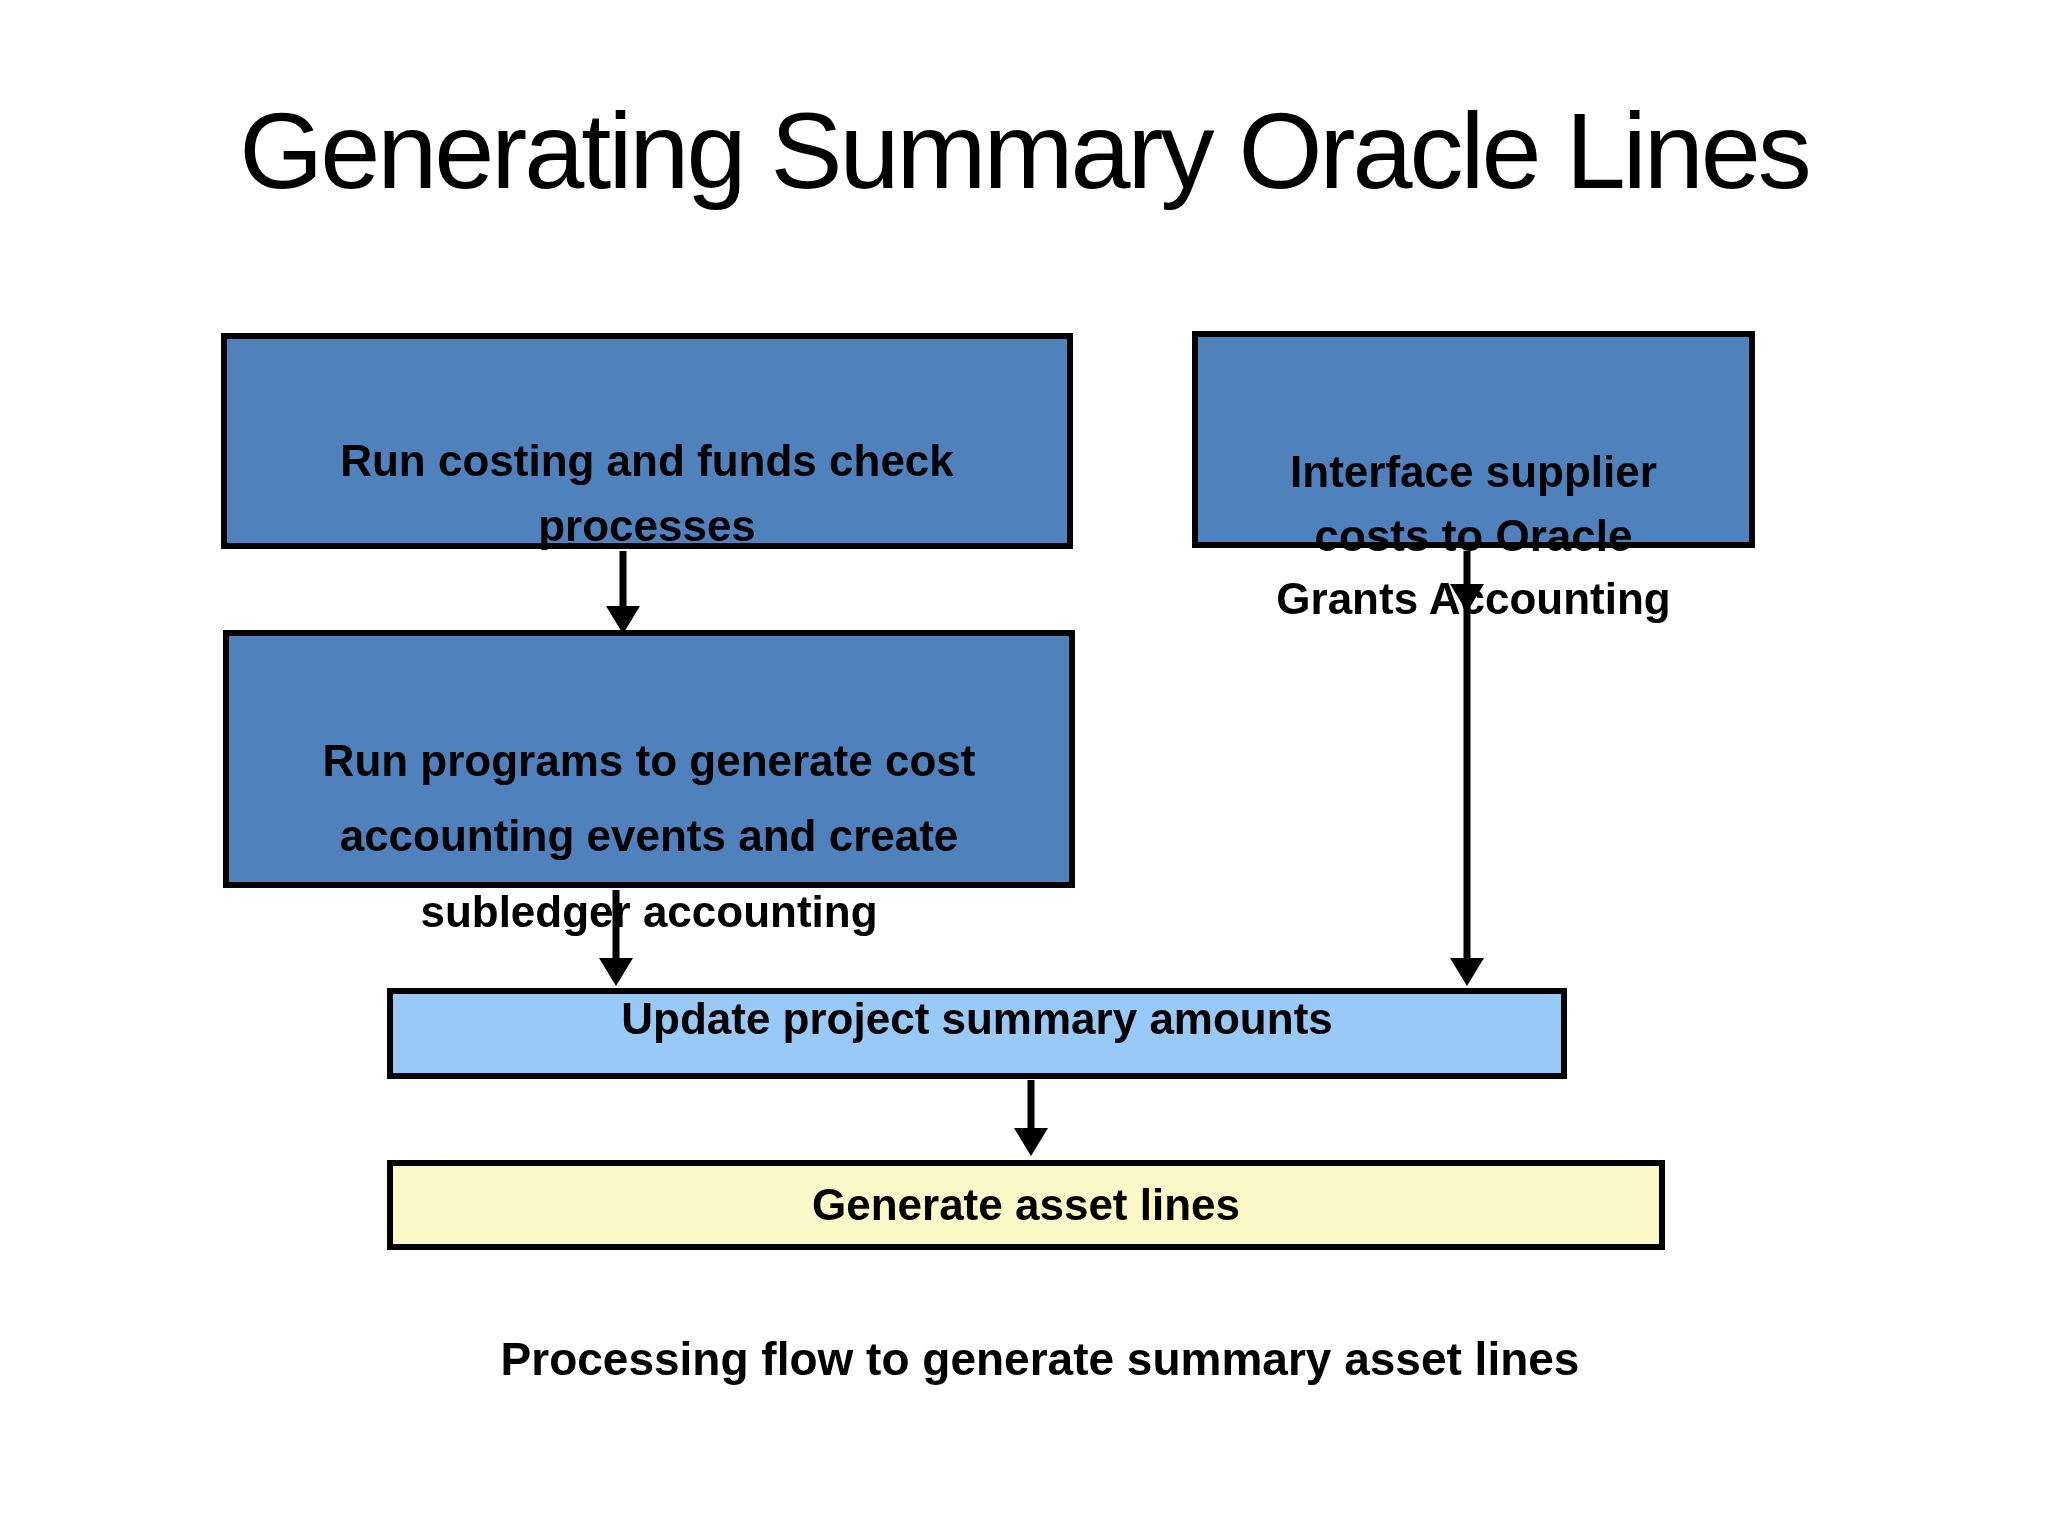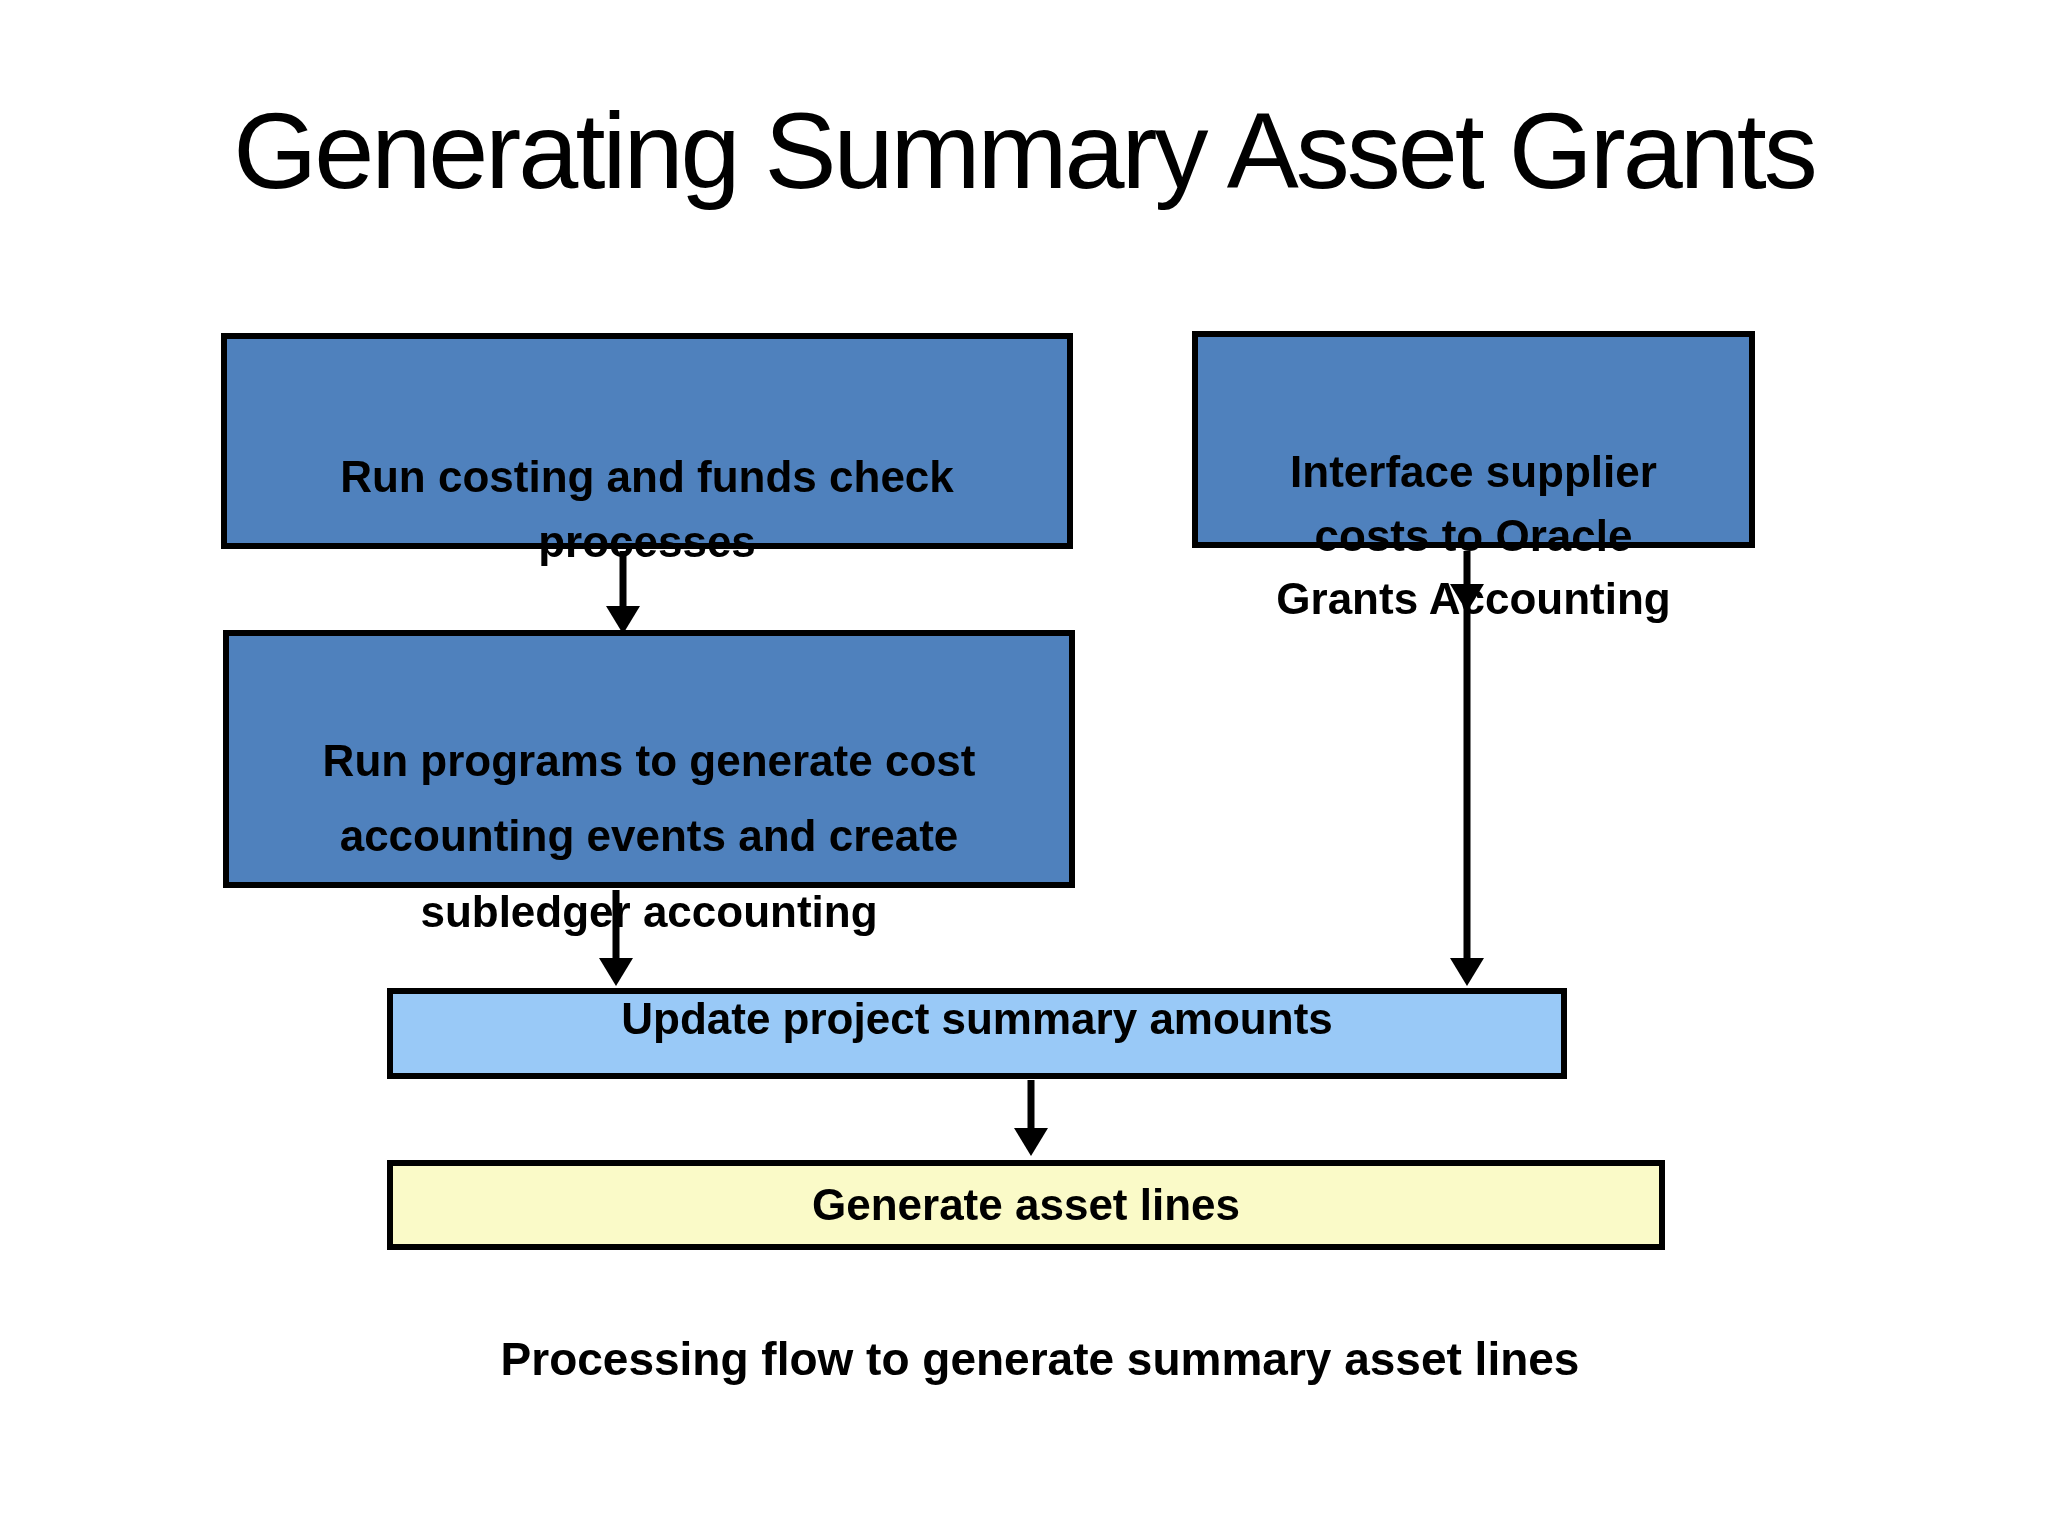--- a/index.html
+++ b/index.html
@@ -37,21 +37,21 @@
     font-size:44px;
     text-align:center;
     white-space:pre-line;
   }
   .fill-dark{background:var(--c-dark-blue);}
   .fill-light{background:var(--c-light-blue);}
   .fill-yellow{background:var(--c-yellow);}
 
   #node-run-costing{
     left:221px;top:333px;width:852px;height:216px;
-    padding-top:40px;line-height:1.48;
+    padding-top:24px;line-height:1.48;
   }
   #node-interface-supplier{
     left:1192px;top:331px;width:563px;height:217px;
     padding-top:40px;line-height:1.44;
   }
   #node-run-programs{
     left:223px;top:630px;width:852px;height:258px;
     padding-top:11px;line-height:1.72;
   }
   #node-update-summary{
@@ -76,21 +76,21 @@
     pointer-events:none;
   }
   #arrows line{stroke:var(--c-border);stroke-width:7;}
   #arrows polygon{fill:var(--c-border);}
 </style>
 </head>
 <body>
 
 <div id="slide">
 
-  <div class="title">Generating Summary Asset Grants</div>
+  <div class="title">Generating Summary Oracle Lines</div>
 
   <div class="node fill-dark" id="node-run-costing">
     <span>Run costing and funds check
 processes</span>
   </div>
 
   <div class="node fill-dark" id="node-interface-supplier">
     <span>Interface supplier
 costs to Oracle
 Grants Accounting</span>

